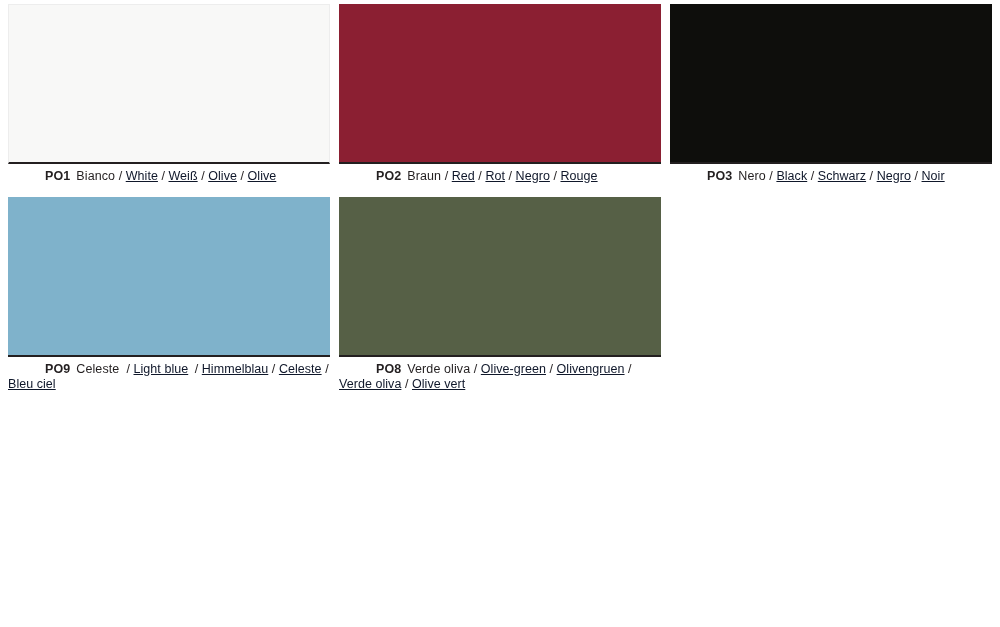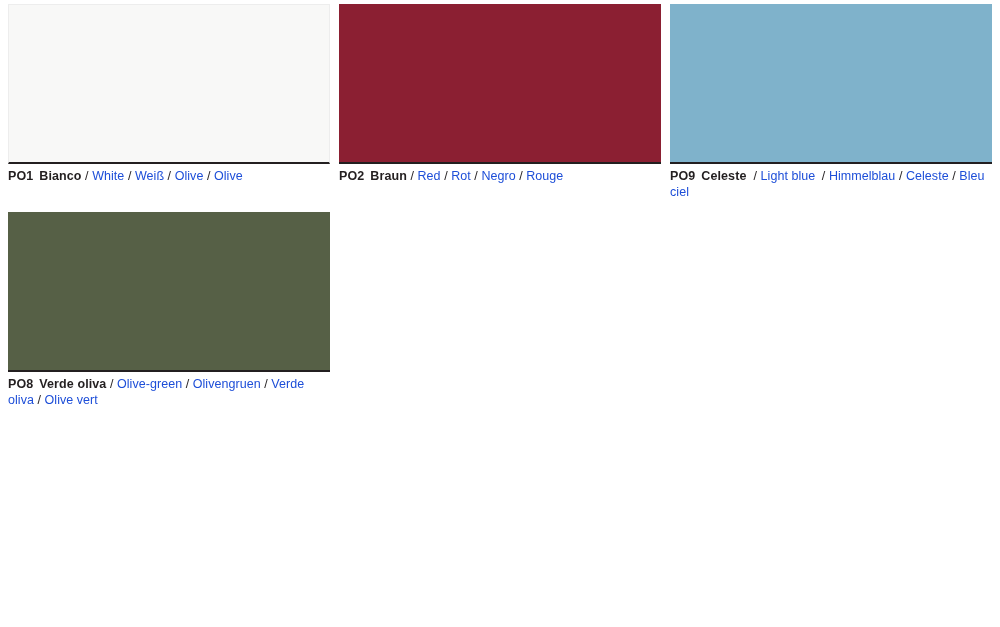--- a/index.html
+++ b/index.html
@@ -50,52 +50,58 @@
     font-size: 12.5px;
     line-height: 15.5px;
     color: #231f20;
     letter-spacing: 0.05px;
     white-space: normal;
   }
 
   .code {
     font-weight: bold;
     letter-spacing: 0.1px;
+    margin-left: 37px;
   }
   .name-it {
-    font-weight: bold;
+    font-weight: normal;
     letter-spacing: 0.1px;
   }
   .sep {
     font-weight: normal;
     color: #231f20;
   }
   .trans {
     font-weight: normal;
-    color: #1d4ed8;
+    color: #0f172a;
+    text-decoration: underline;
   }
 
   
   .gap-code { display: inline-block; width: 6px; }
   .gap-wide { display: inline-block; width: 3px; }
 </style>
 </head>
 <body>
 
 <div id="color-chart">
   <div class="swatch-grid">
       <div class="swatch-cell">
         <div class="swatch-chip" style="background-color: rgb(248, 248, 247); border-top: 1px solid rgb(237, 237, 237); border-left: 1px solid rgb(237, 237, 237); border-right: 1px solid rgb(237, 237, 237);"></div>
         <div class="swatch-caption"><span class="code">PO1</span><span class="gap-code"></span><span class="name-it">Bianco</span><span class="sep"> / </span><span class="trans">White</span><span class="sep"> / </span><span class="trans">Weiß</span><span class="sep"> / </span><span class="trans">Olive</span><span class="sep"> / </span><span class="trans">Olive</span></div>
       </div>
       <div class="swatch-cell">
         <div class="swatch-chip" style="background-color: rgb(139, 31, 50);"></div>
         <div class="swatch-caption"><span class="code">PO2</span><span class="gap-code"></span><span class="name-it">Braun</span><span class="sep"> / </span><span class="trans">Red</span><span class="sep"> / </span><span class="trans">Rot</span><span class="sep"> / </span><span class="trans">Negro</span><span class="sep"> / </span><span class="trans">Rouge</span></div>
       </div>
       <div class="swatch-cell">
+        <div class="swatch-chip" style="background-color: rgb(14, 14, 12);"></div>
+        <div class="swatch-caption"><span class="code">PO3</span><span class="gap-code"></span><span class="name-it">Nero</span><span class="sep"> / </span><span class="trans">Black</span><span class="sep"> / </span><span class="trans">Schwarz</span><span class="sep"> / </span><span class="trans">Negro</span><span class="sep"> / </span><span class="trans">Noir</span></div>
+      </div>
+      <div class="swatch-cell">
         <div class="swatch-chip" style="background-color: rgb(127, 178, 203);"></div>
         <div class="swatch-caption"><span class="code">PO9</span><span class="gap-code"></span><span class="name-it">Celeste</span><span class="sep">&nbsp; / </span><span class="trans">Light blue</span><span class="gap-wide"></span><span class="sep"> / </span><span class="trans">Himmelblau</span><span class="sep"> / </span><span class="trans">Celeste</span><span class="sep"> / </span><span class="trans">Bleu ciel</span></div>
       </div>
       <div class="swatch-cell">
         <div class="swatch-chip" style="background-color: rgb(86, 96, 70);"></div>
         <div class="swatch-caption"><span class="code">PO8</span><span class="gap-code"></span><span class="name-it">Verde oliva</span><span class="sep"> / </span><span class="trans">Olive-green</span><span class="sep"> / </span><span class="trans">Olivengruen</span><span class="sep"> / </span><span class="trans">Verde oliva</span><span class="sep"> / </span><span class="trans">Olive vert</span></div>
       </div>
     </div>
 </div>
 

